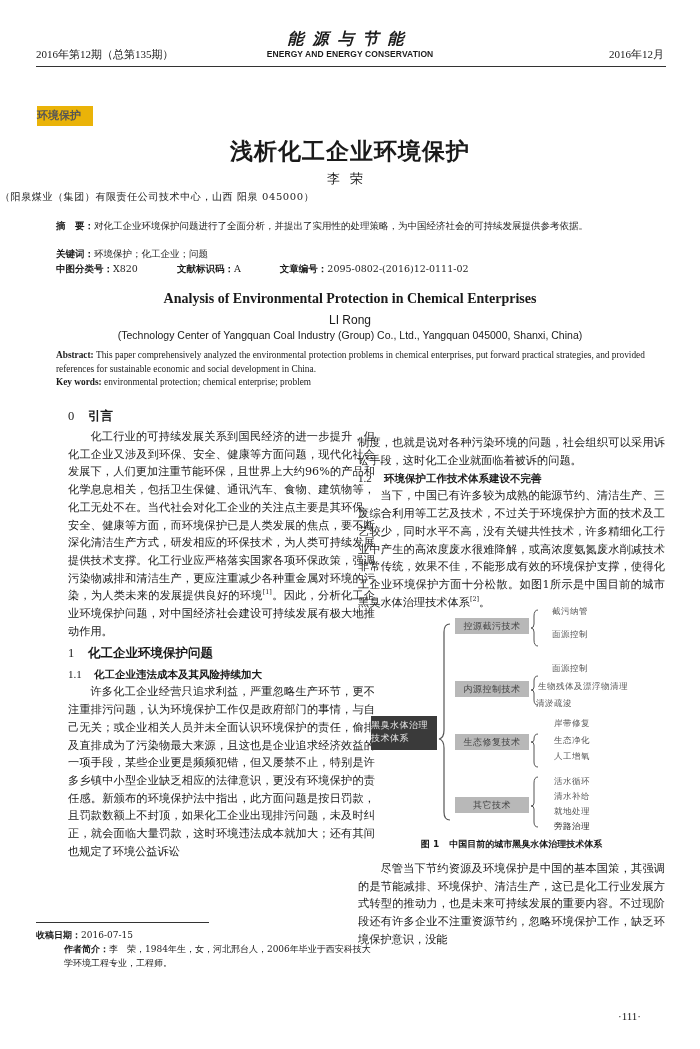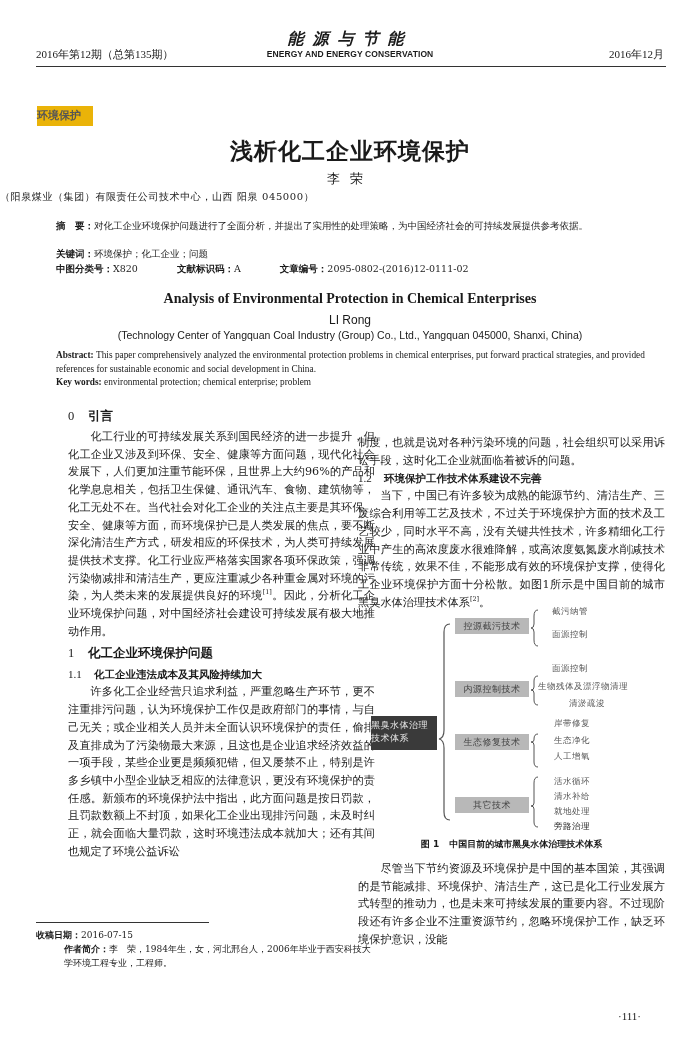--- a/index.html
+++ b/index.html
@@ -145,21 +145,21 @@
     </svg>
   <div class="leaf" style="left:190px;top:-10px;">截污纳管</div>
   <div class="leaf" style="left:190px;top:13px;">面源控制</div>
 
   <div class="cat-box" style="top:65px;">内源控制技术</div>
   <svg class="brace" style="left:168px;top:58px;" width="10" height="34">
       <path d="M8 2 Q4 2 4 7 L4 13 Q4 16 1 16 Q4 16 4 19 L4 26 Q4 31 8 31" fill="none" stroke="#555" stroke-width="1"></path>
     </svg>
   <div class="leaf" style="left:190px;top:47px;">面源控制</div>
   <div class="leaf" style="left:176px;top:65px;">生物残体及漂浮物清理</div>
-  <div class="leaf" style="left:207px;top:82px;">清淤疏浚</div>
+  <div class="leaf" style="left:174px;top:82px;">清淤疏浚</div>
 
   <div class="cat-box" style="top:118px;">生态修复技术</div>
   <svg class="brace" style="left:168px;top:116px;" width="10" height="38">
       <path d="M8 2 Q4 2 4 7 L4 8 Q4 10 1 10 Q4 10 4 13 L4 30 Q4 35 8 35" fill="none" stroke="#555" stroke-width="1"></path>
     </svg>
   <div class="leaf" style="left:192px;top:102px;">岸带修复</div>
   <div class="leaf" style="left:192px;top:119px;">生态净化</div>
   <div class="leaf" style="left:192px;top:135px;">人工增氧</div>
 
   <div class="cat-box" style="top:181px;">其它技术</div>

